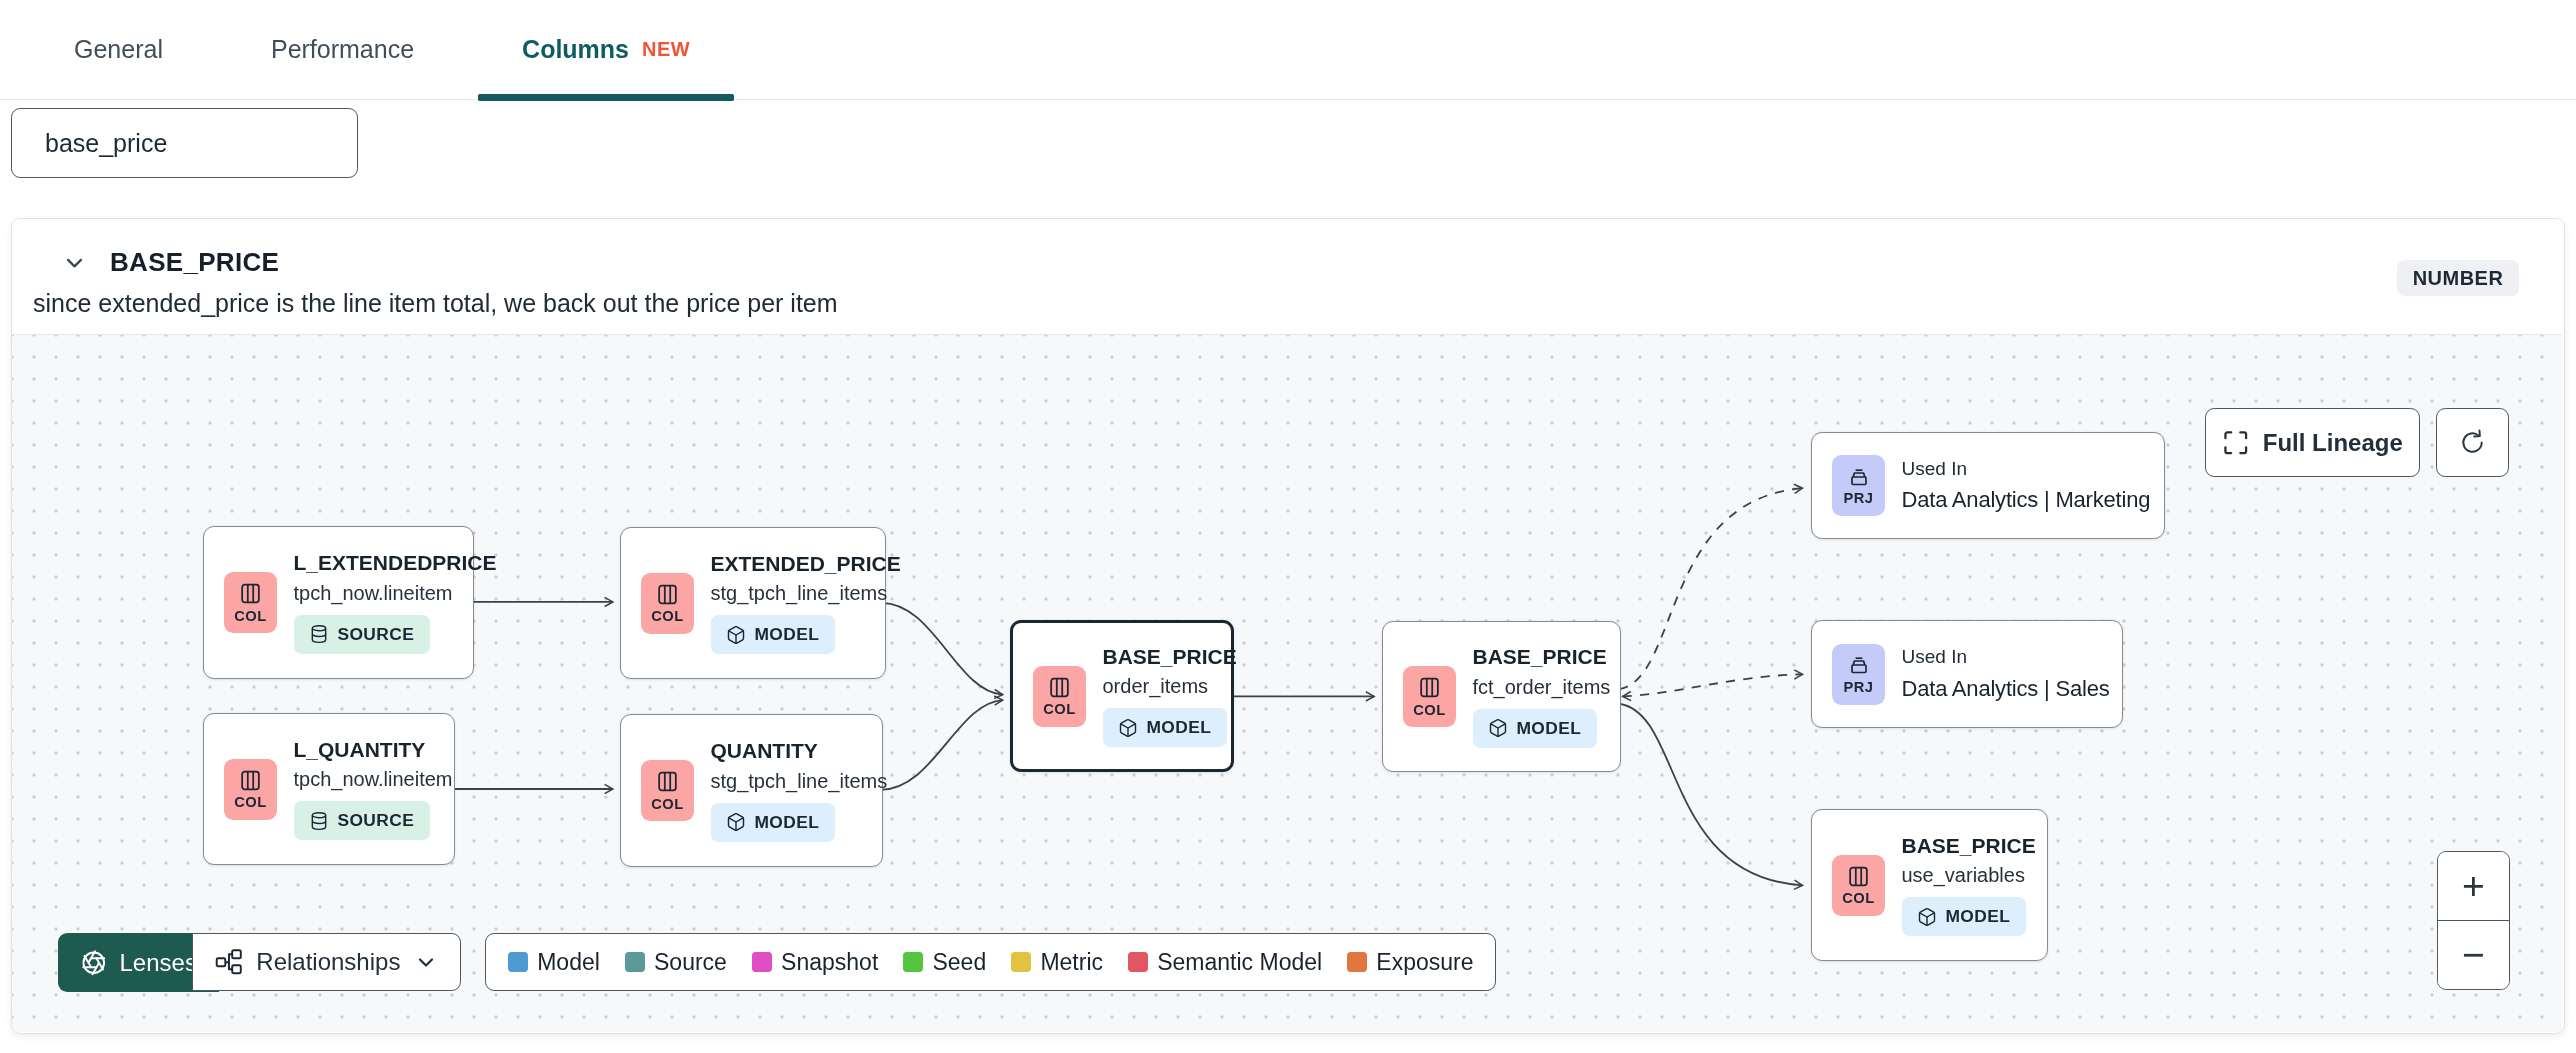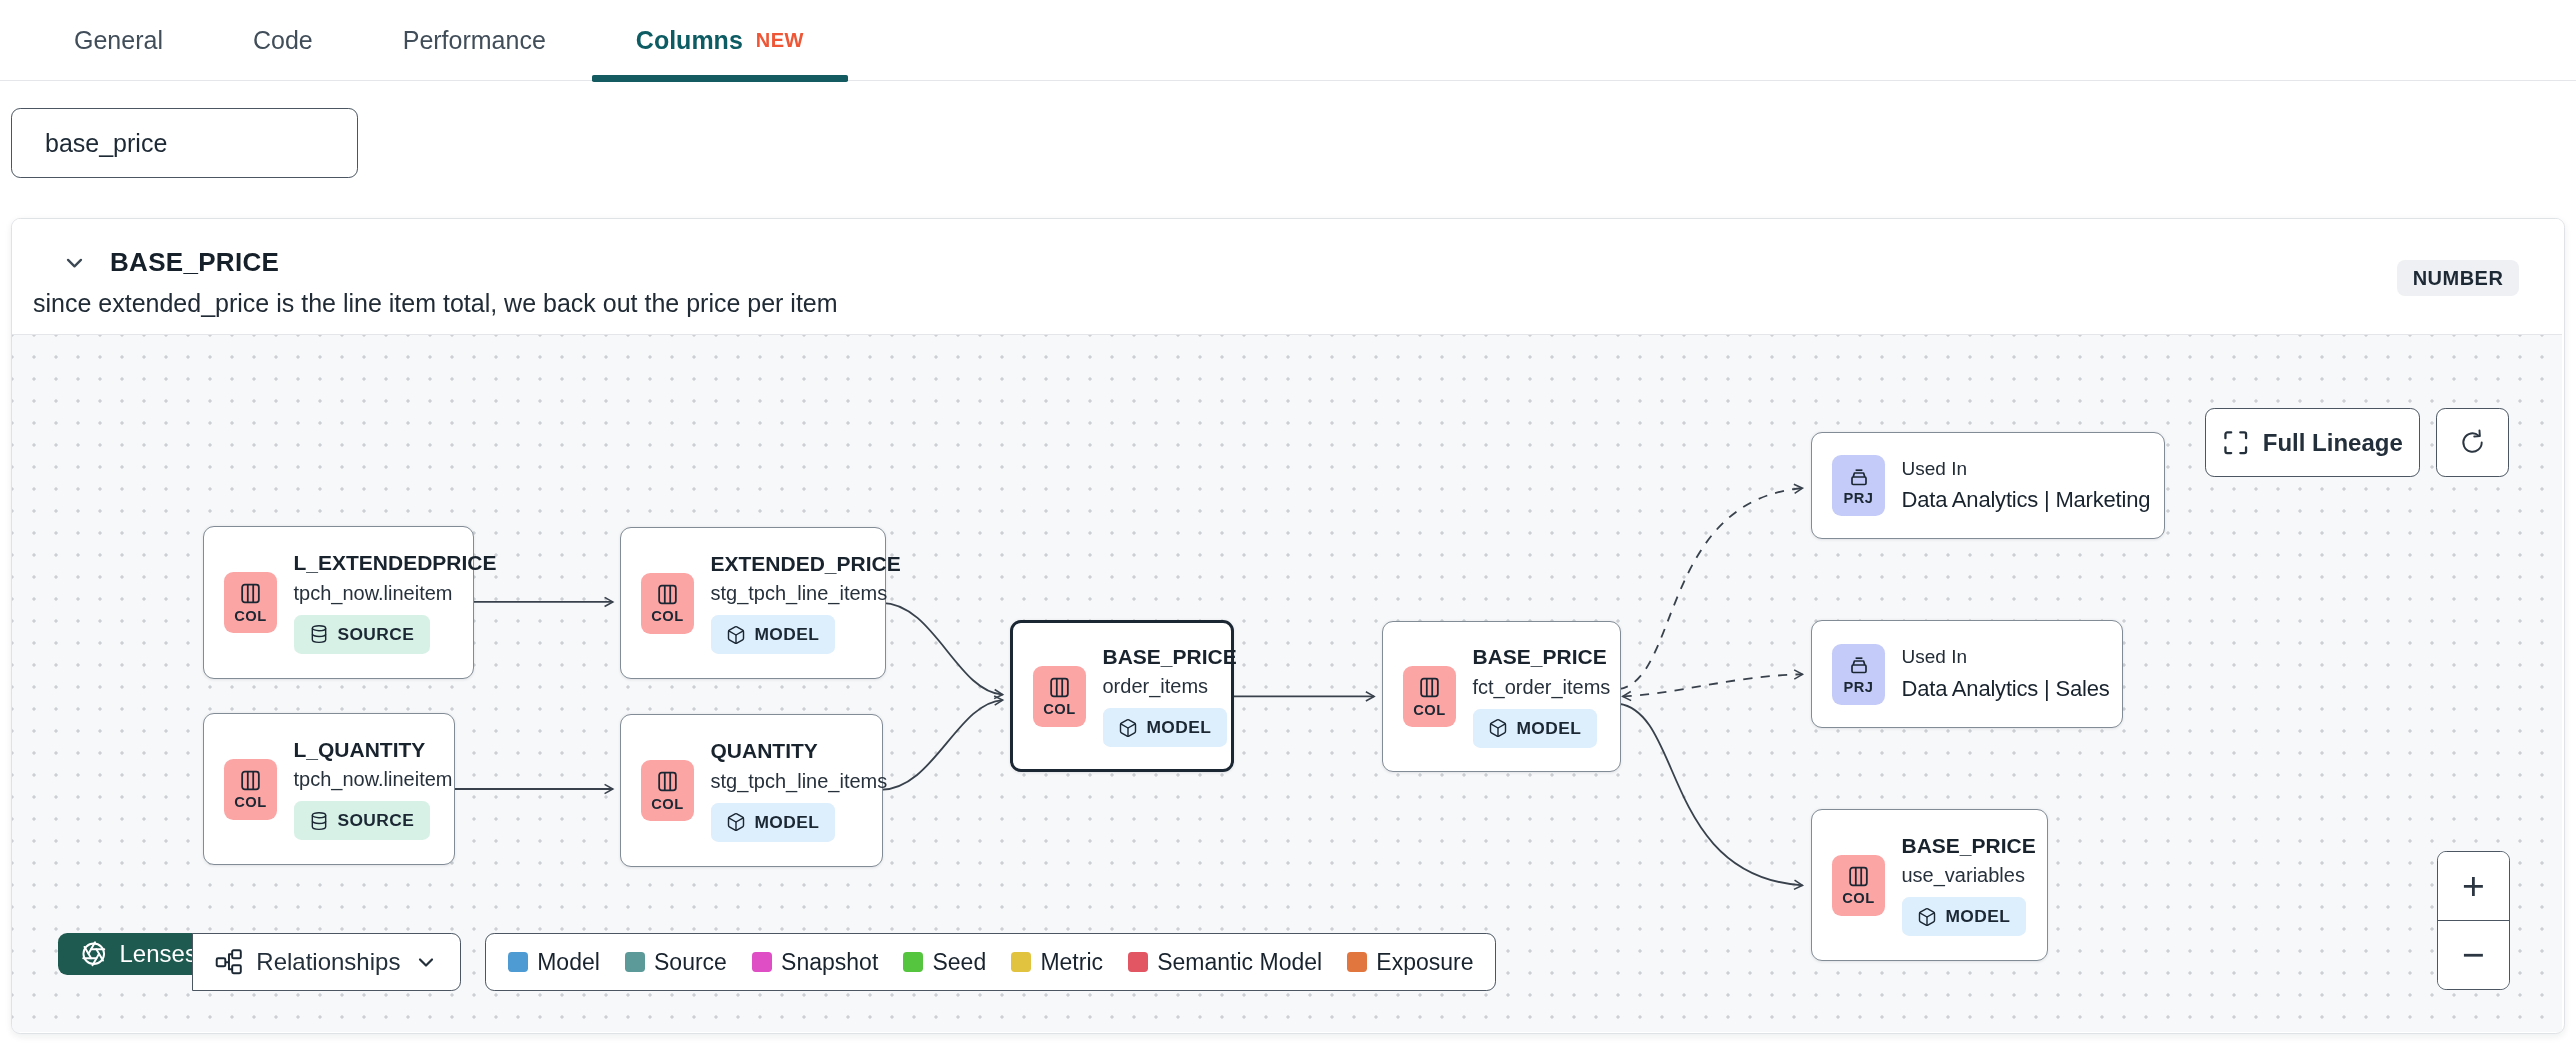--- a/index.html
+++ b/index.html
@@ -3,23 +3,23 @@
 <meta charset="utf-8">
 <style>
   * { margin:0; padding:0; box-sizing:border-box; }
   html,body { background:#ffffff; }
   body {
     width:2576px; height:1053px; position:relative; overflow:hidden;
     font-family:"Liberation Sans", sans-serif; color:#1d2935;
   }
   
   .tabbar {
-    position:absolute; left:0; top:0; width:2576px; height:81px;
+    position:absolute; left:0; top:0; width:2576px; height:100px;
     display:flex; align-items:stretch; padding-left:30px;
-    border-bottom:1.8px solid #e4e6e9; background:#fff; gap:2px;
+    border-bottom:1.8px solid #e4e6e9; background:#fff; gap:20px;
   }
   .tab {
     position:relative; display:flex; align-items:center; gap:13px;
     padding:0 44px; font-size:25px; color:#414e5a; cursor:pointer; white-space:nowrap;
   }
   .tab.active { color:#0d5c64; font-weight:700; }
   .tab.active::after {
     content:""; position:absolute; left:0; right:0; bottom:-1.8px; height:6.4px;
     background:#135b60; border-radius:1.8px;
   }
@@ -125,23 +125,20 @@
   }
   .legend-item { display:flex; align-items:center; gap:9.2px; font-size:23px; color:#18232e; white-space:nowrap; }
   .swatch { width:20px; height:20px; border-radius:3.7px; flex:0 0 auto; }
 </style>
 </head>
 <body>
 
 <nav class="tabbar">
   <div class="tab">
     <span>General</span>
-  </div>
-  <div class="tab">
-    <span>Code</span>
   </div>
   <div class="tab">
     <span>Performance</span>
   </div>
   <div class="tab active">
     <span>Columns</span>
     <span class="tab-new">NEW</span>
   </div>
 </nav>
 
@@ -393,21 +390,21 @@
         <path d="M25.5 16 a9.5 9.5 0 1 1 -3.2 -7.1"></path>
           <polyline points="23.2 3.6 23.6 9.4 17.8 9.8"></polyline>
       </svg>
     </div>
 
     <div class="zoomctl" style="left:2425px;top:516px;width:73px;height:139px;">
       <div class="zbtn">+</div>
       <div class="zbtn">−</div>
     </div>
 
-    <div class="lenses" style="left: 46px; top: 598px; height: 42px; background-color: rgb(30, 90, 79);">
+    <div class="lenses" style="left: 46px; top: 598px; height: 59px; background-color: rgb(30, 90, 79);">
       <svg width="27.5" height="27.5" viewBox="0 0 24 24" fill="none" stroke="#ffffff" stroke-width="1.7" stroke-linecap="round">
         <circle cx="12" cy="12" r="9"></circle>
         <line x1="14.31" y1="8" x2="20.05" y2="17.94"></line>
           <line x1="9.69" y1="8" x2="21.17" y2="8"></line>
         <line x1="7.38" y1="12" x2="13.12" y2="2.06"></line>
           <line x1="9.69" y1="16" x2="3.95" y2="6.06"></line>
         <line x1="14.31" y1="16" x2="2.83" y2="16"></line>
           <line x1="16.62" y1="12" x2="10.88" y2="21.94"></line>
       </svg>
       <span>Lenses</span>

